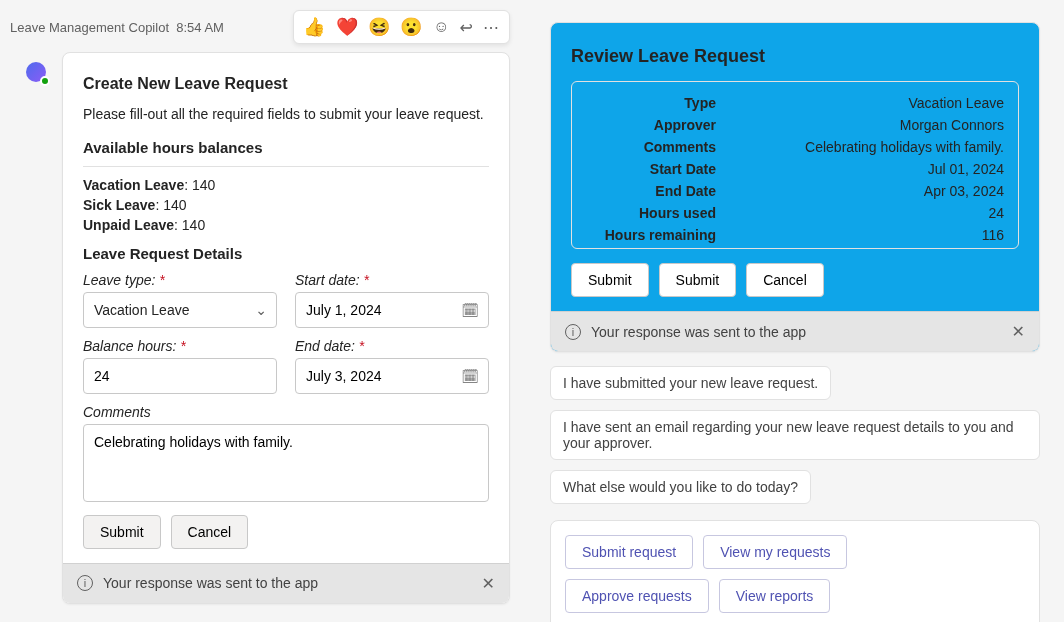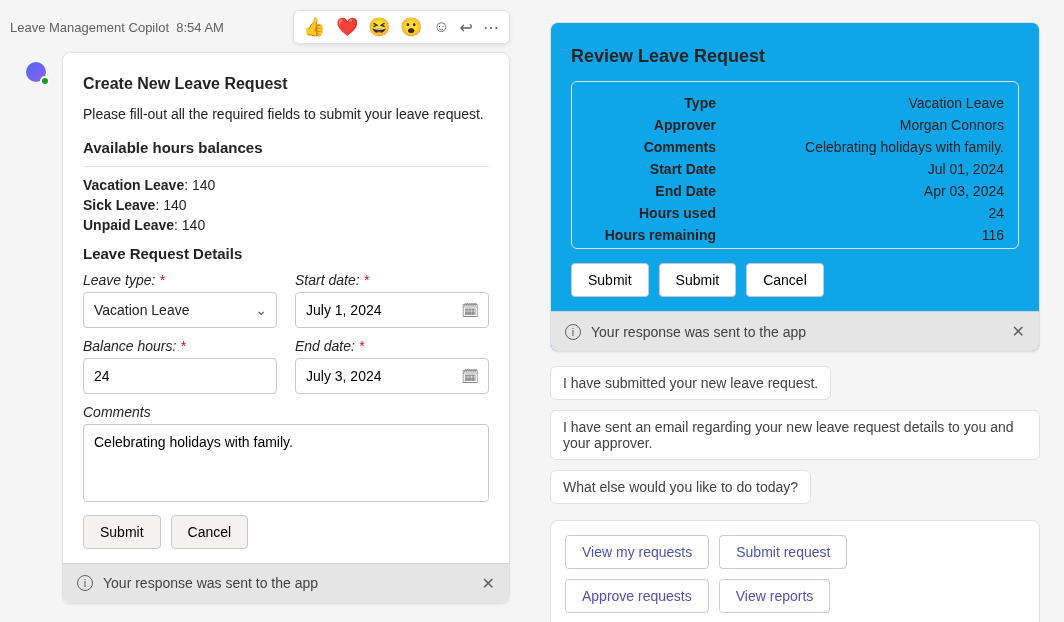--- a/index.html
+++ b/index.html
@@ -307,22 +307,22 @@
         <span class="close">✕</span>
       </div>
     </div>
 
     <div><span class="bot-msg">I have submitted your new leave request.</span></div>
     <div class="bot-msg block">I have sent an email regarding your new leave request details to you and your approver.</div>
     <div><span class="bot-msg">What else would you like to do today?</span></div>
 
     <div class="actions-card" style="margin-top:6px;">
       <div class="action-row">
+        <button class="action-btn">Submit request</button>
         <button class="action-btn">View my requests</button>
-        <button class="action-btn">Submit request</button>
       </div>
       <div class="action-row" style="margin-top:10px;">
         <button class="action-btn">Approve requests</button>
         <button class="action-btn">View reports</button>
       </div>
       <div class="action-row" style="margin-top:10px;">
         <button class="action-btn">Ask policy questions</button>
       </div>
     </div>
   </div>

